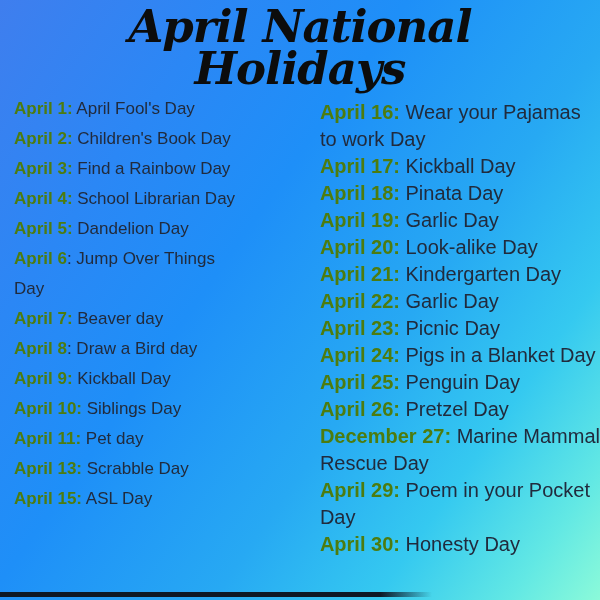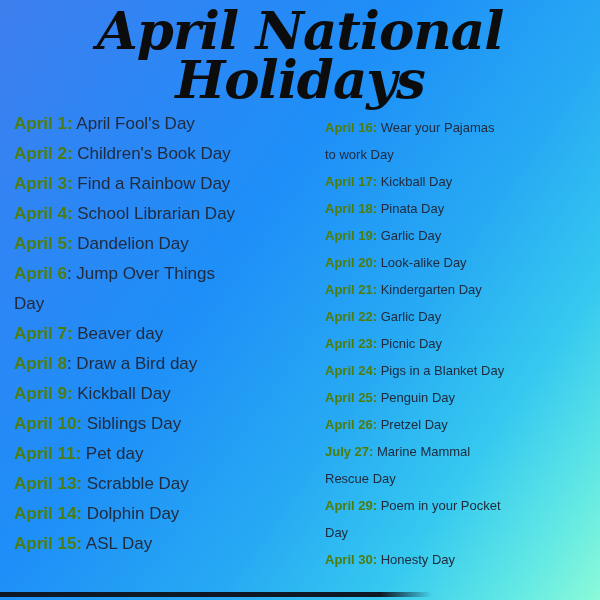--- a/index.html
+++ b/index.html
@@ -10,28 +10,28 @@
       linear-gradient(125deg,
         #3f7eee 0%, #2b87f5 22%, #1e8ff8 40%,
         #27a9f3 62%, #35c9f0 78%, #62e8e4 91%, #8bfad9 100%);
   }
   .poster{position:absolute;inset:0;}
   .title{
     margin:6px 0 4px 0;
     text-align:center;
     font-family:"DejaVu Serif","Liberation Serif",serif;
     font-weight:bold;font-style:italic;
-    font-size:53px;line-height:0.93;letter-spacing:-1px;
+    font-size:45px;line-height:0.93;letter-spacing:-1px;
     color:#0c0c0c;
   }
   .title span{display:block;}
   .cols{display:flex;align-items:flex-start;}
   .col{box-sizing:border-box;}
   .col-left{width:311px;padding-left:14px;font-size:17px;line-height:30px;}
-  .col-right{flex:1;padding-left:14px;padding-top:5px;font-size:13px;line-height:27px;}
+  .col-right{flex:1;padding-left:14px;padding-top:5px;font-size:20px;line-height:27px;}
   .item{width:fit-content;color:#212b3d;}
   .item .l1{white-space:pre;}
   .item .l1 b{font-weight:700;color:#4d7c0f;}
   .item .l2{white-space:pre;}
   .bottom-bar{
     position:absolute;left:0;bottom:3px;height:5px;width:72%;
     background:linear-gradient(to right,#0e1824 0%,#0e1824 88%,rgba(14,24,36,0) 100%);
   }
 </style>
 </head>
@@ -75,23 +75,20 @@
         <div class="item">
           <div class="l1"><b>April 10:</b><span> Siblings Day</span></div>
         </div>
         <div class="item">
           <div class="l1"><b>April 11:</b><span> Pet day</span></div>
         </div>
         <div class="item">
           <div class="l1"><b>April 13:</b><span> Scrabble Day</span></div>
         </div>
         <div class="item">
-          <div class="l1"><b>April 14:</b><span> Dolphin Day</span></div>
-        </div>
-        <div class="item">
           <div class="l1"><b>April 15:</b><span> ASL Day</span></div>
         </div>
       </div>
     <div class="col col-right" id="col-right">
         <div class="item">
           <div class="l1"><b>April 16:</b><span> Wear your Pajamas</span></div>
           <div class="l2">to work Day</div>
         </div>
         <div class="item">
           <div class="l1"><b>April 17:</b><span> Kickball Day</span></div>
@@ -117,21 +114,21 @@
         <div class="item">
           <div class="l1"><b>April 24:</b><span> Pigs in a Blanket Day</span></div>
         </div>
         <div class="item">
           <div class="l1"><b>April 25:</b><span> Penguin Day</span></div>
         </div>
         <div class="item">
           <div class="l1"><b>April 26:</b><span> Pretzel Day</span></div>
         </div>
         <div class="item">
-          <div class="l1"><b>July 27:</b><span> Marine Mammal</span></div>
+          <div class="l1"><b>December 27:</b><span> Marine Mammal</span></div>
           <div class="l2">Rescue Day</div>
         </div>
         <div class="item">
           <div class="l1"><b>April 29:</b><span> Poem in your Pocket</span></div>
           <div class="l2">Day</div>
         </div>
         <div class="item">
           <div class="l1"><b>April 30:</b><span> Honesty Day</span></div>
         </div>
       </div>

